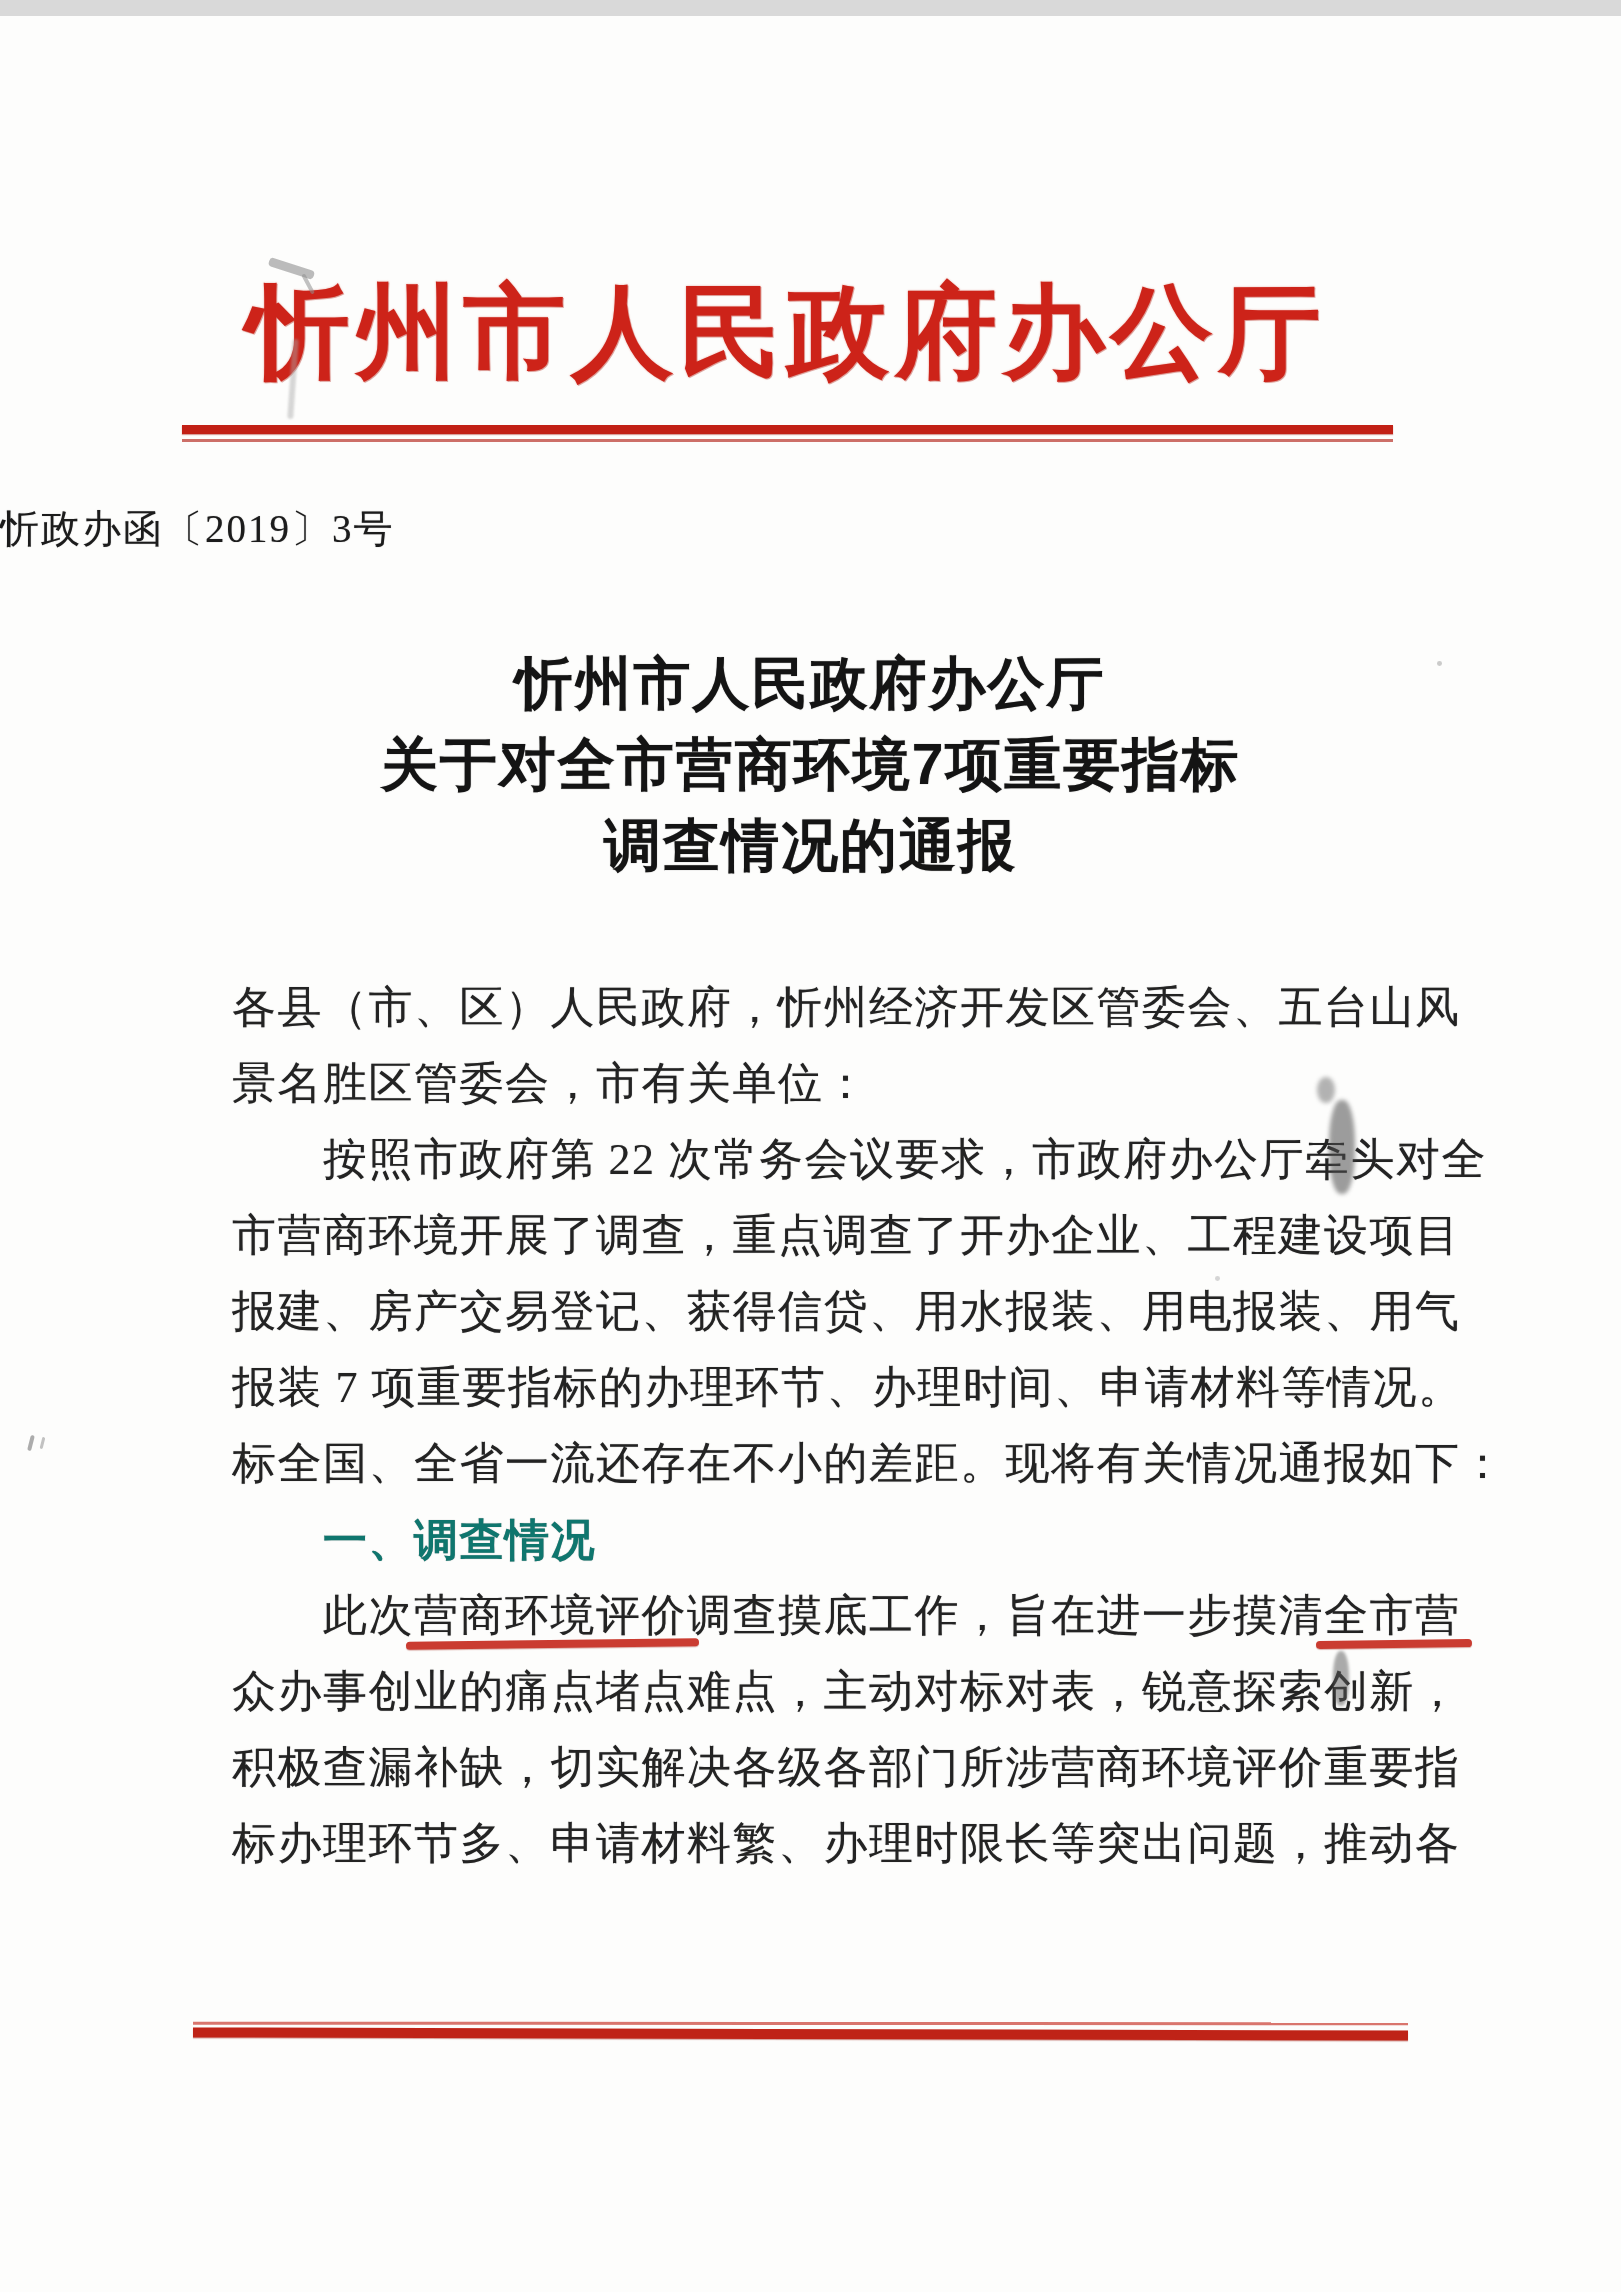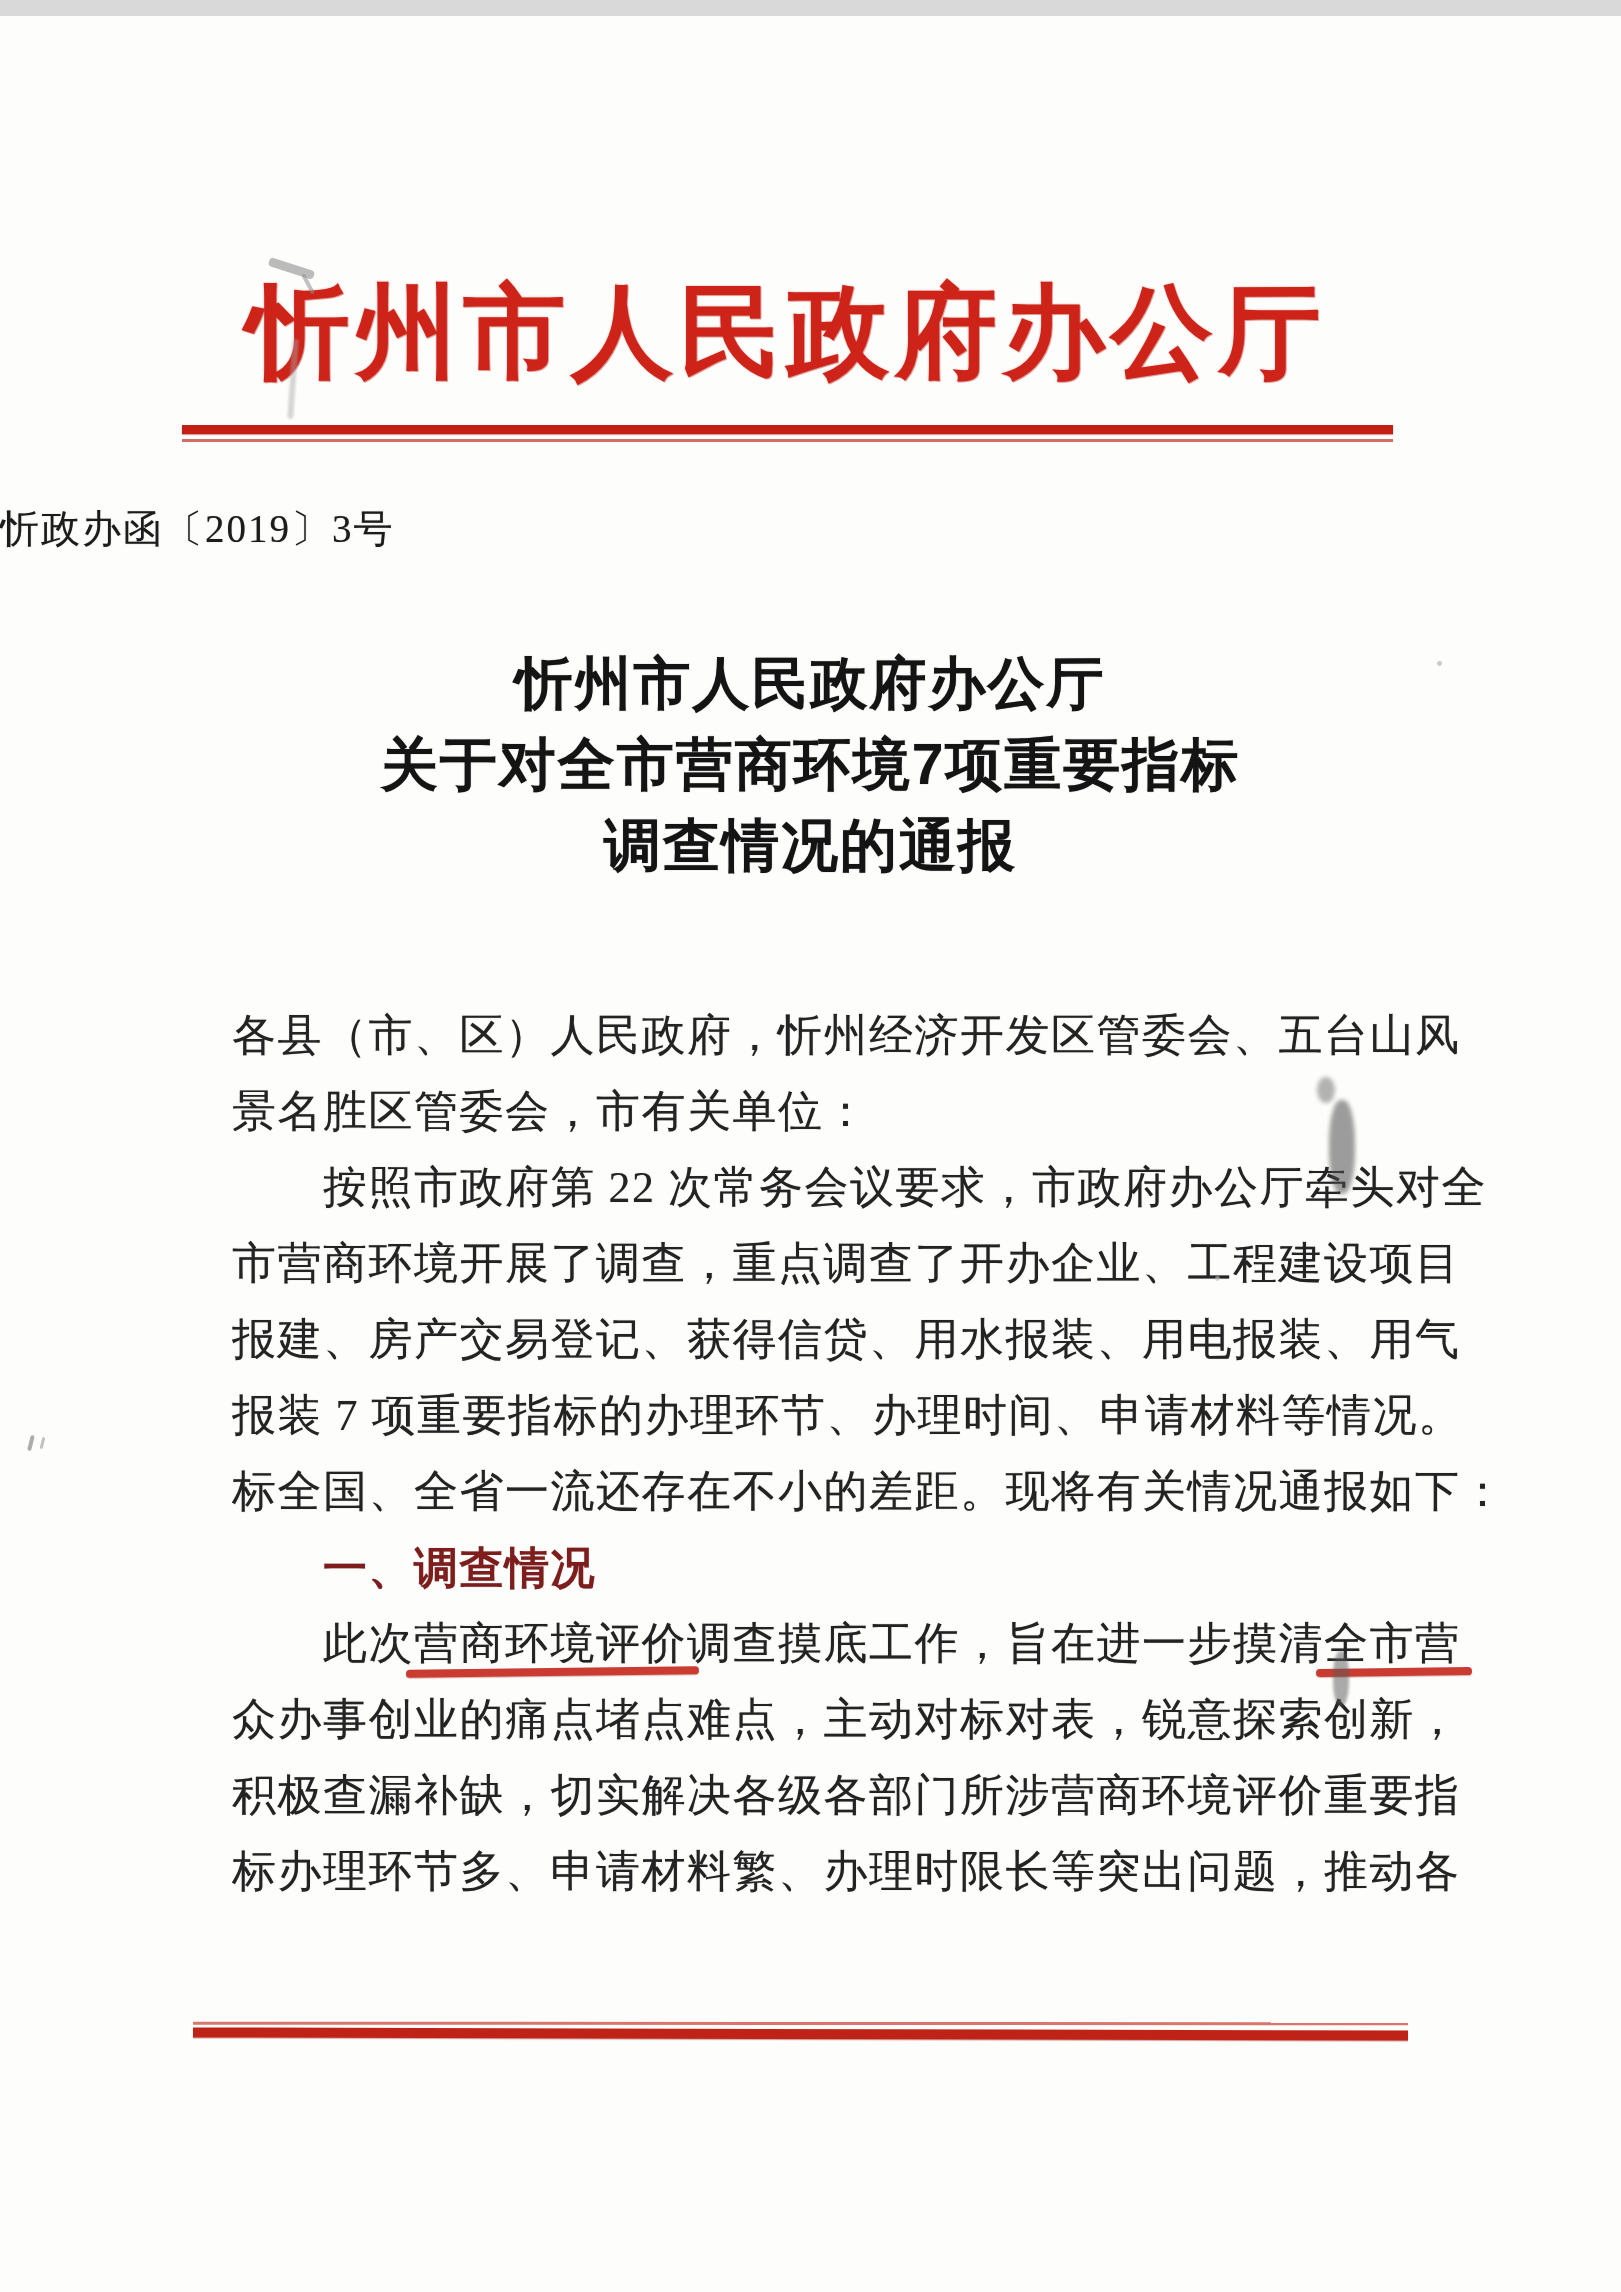--- a/index.html
+++ b/index.html
@@ -44,33 +44,33 @@
     font-family:"Liberation Sans","DejaVu Sans",sans-serif;
     font-weight:bold;
     font-size:57px;
     line-height:81px;
     letter-spacing:2px;
     color:#141414;
     text-shadow:0 0 1px rgba(0,0,0,.5);
   }
   
   .body-text{
-    position:absolute;top:982px;left:232px;width:1225px;
+    position:absolute;top:954px;left:232px;width:1225px;
     font-size:44px;
     line-height:76px;
     letter-spacing:1.5px;
     color:#232323;
     text-shadow:0 0 1px rgba(0,0,0,.38);
   }
   .bline{white-space:nowrap;}
   .bline.indent{padding-left:91px;}
   .bline.bold{
     font-family:"Liberation Sans","DejaVu Sans",sans-serif;
     font-weight:bold;
-    color:#7f1d1d;
+    color:#0f766e;
   }
   
   .red-underline{position:relative;text-align:center;}
   .red-underline::after{
     content:"";
     position:absolute;left:-7.8px;right:-11.8px;bottom:-7.8px;
     height:7.8px;
     background:#c5281c;
     border-radius:3.9px;
     opacity:.9;

